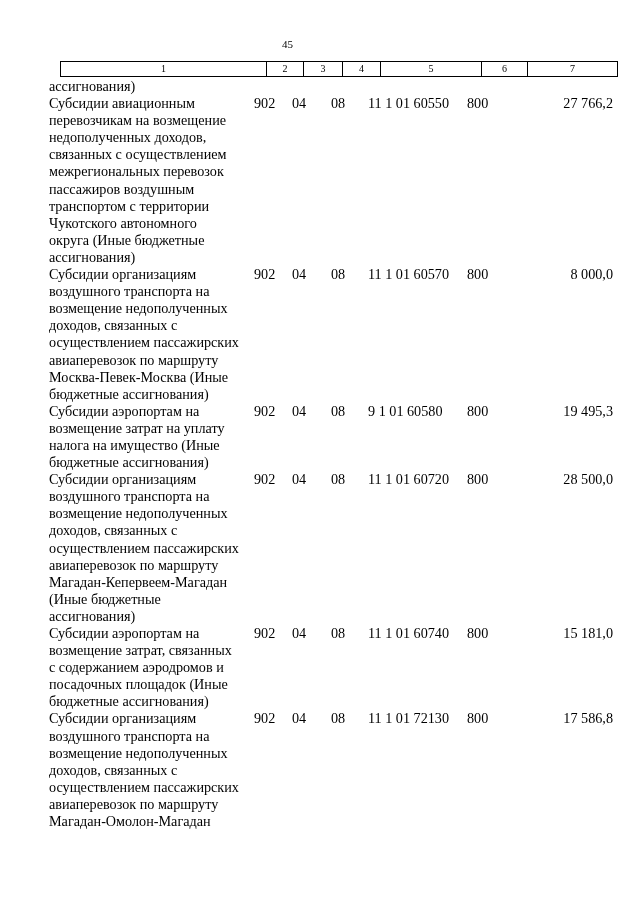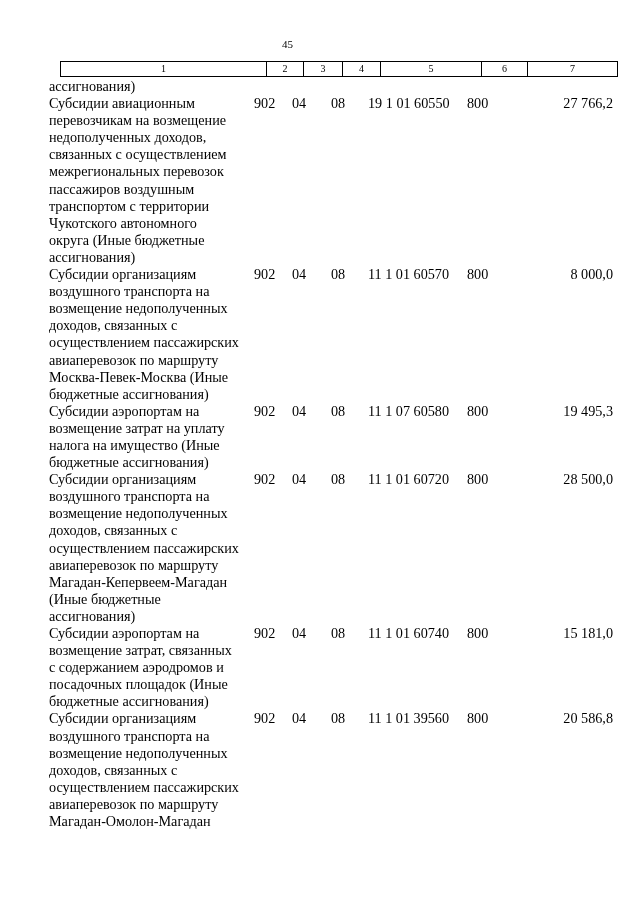--- a/index.html
+++ b/index.html
@@ -75,21 +75,21 @@
 связанных с осуществлением
 межрегиональных перевозок
 пассажиров воздушным
 транспортом с территории
 Чукотского автономного
 округа (Иные бюджетные
 ассигнования)</div>
     <span class="cell c2">902</span>
     <span class="cell c3">04</span>
     <span class="cell c4">08</span>
-    <span class="cell c5">19 1 01 60550</span>
+    <span class="cell c5">11 1 01 60550</span>
     <span class="cell c6">800</span>
     <span class="cell c7">27 766,2</span>
   </div>
 
   <div class="row">
     <div class="c1">Субсидии организациям
 воздушного транспорта на
 возмещение недополученных
 доходов, связанных с
 осуществлением пассажирских
@@ -105,21 +105,21 @@
   </div>
 
   <div class="row">
     <div class="c1">Субсидии аэропортам на
 возмещение затрат на уплату
 налога на имущество (Иные
 бюджетные ассигнования)</div>
     <span class="cell c2">902</span>
     <span class="cell c3">04</span>
     <span class="cell c4">08</span>
-    <span class="cell c5">11 1 07 60580</span>
+    <span class="cell c5">9 1 01 60580</span>
     <span class="cell c6">800</span>
     <span class="cell c7">19 495,3</span>
   </div>
 
   <div class="row">
     <div class="c1">Субсидии организациям
 воздушного транспорта на
 возмещение недополученных
 доходов, связанных с
 осуществлением пассажирских
@@ -153,17 +153,17 @@
     <div class="c1">Субсидии организациям
 воздушного транспорта на
 возмещение недополученных
 доходов, связанных с
 осуществлением пассажирских
 авиаперевозок по маршруту
 Магадан-Омолон-Магадан</div>
     <span class="cell c2">902</span>
     <span class="cell c3">04</span>
     <span class="cell c4">08</span>
-    <span class="cell c5">11 1 01 39560</span>
+    <span class="cell c5">11 1 01 72130</span>
     <span class="cell c6">800</span>
-    <span class="cell c7">20 586,8</span>
+    <span class="cell c7">17 586,8</span>
   </div>
 </div>
 
 </body></html>

